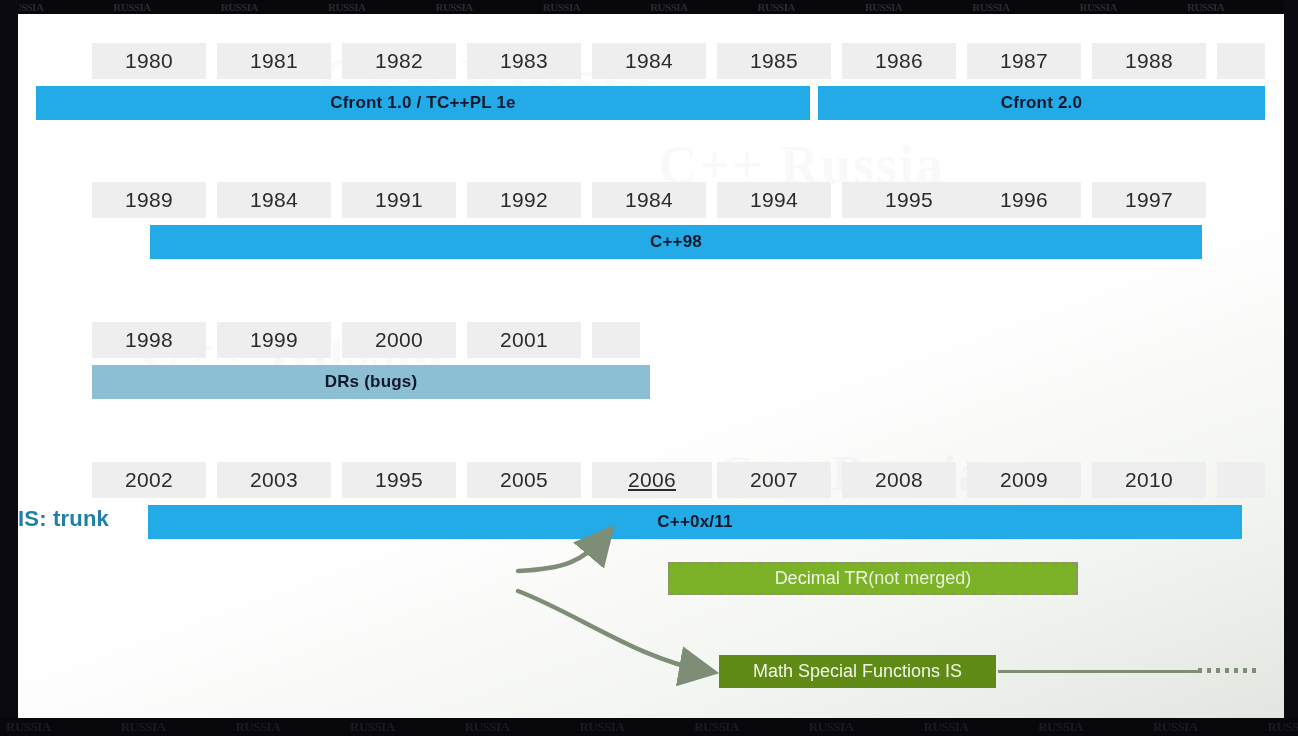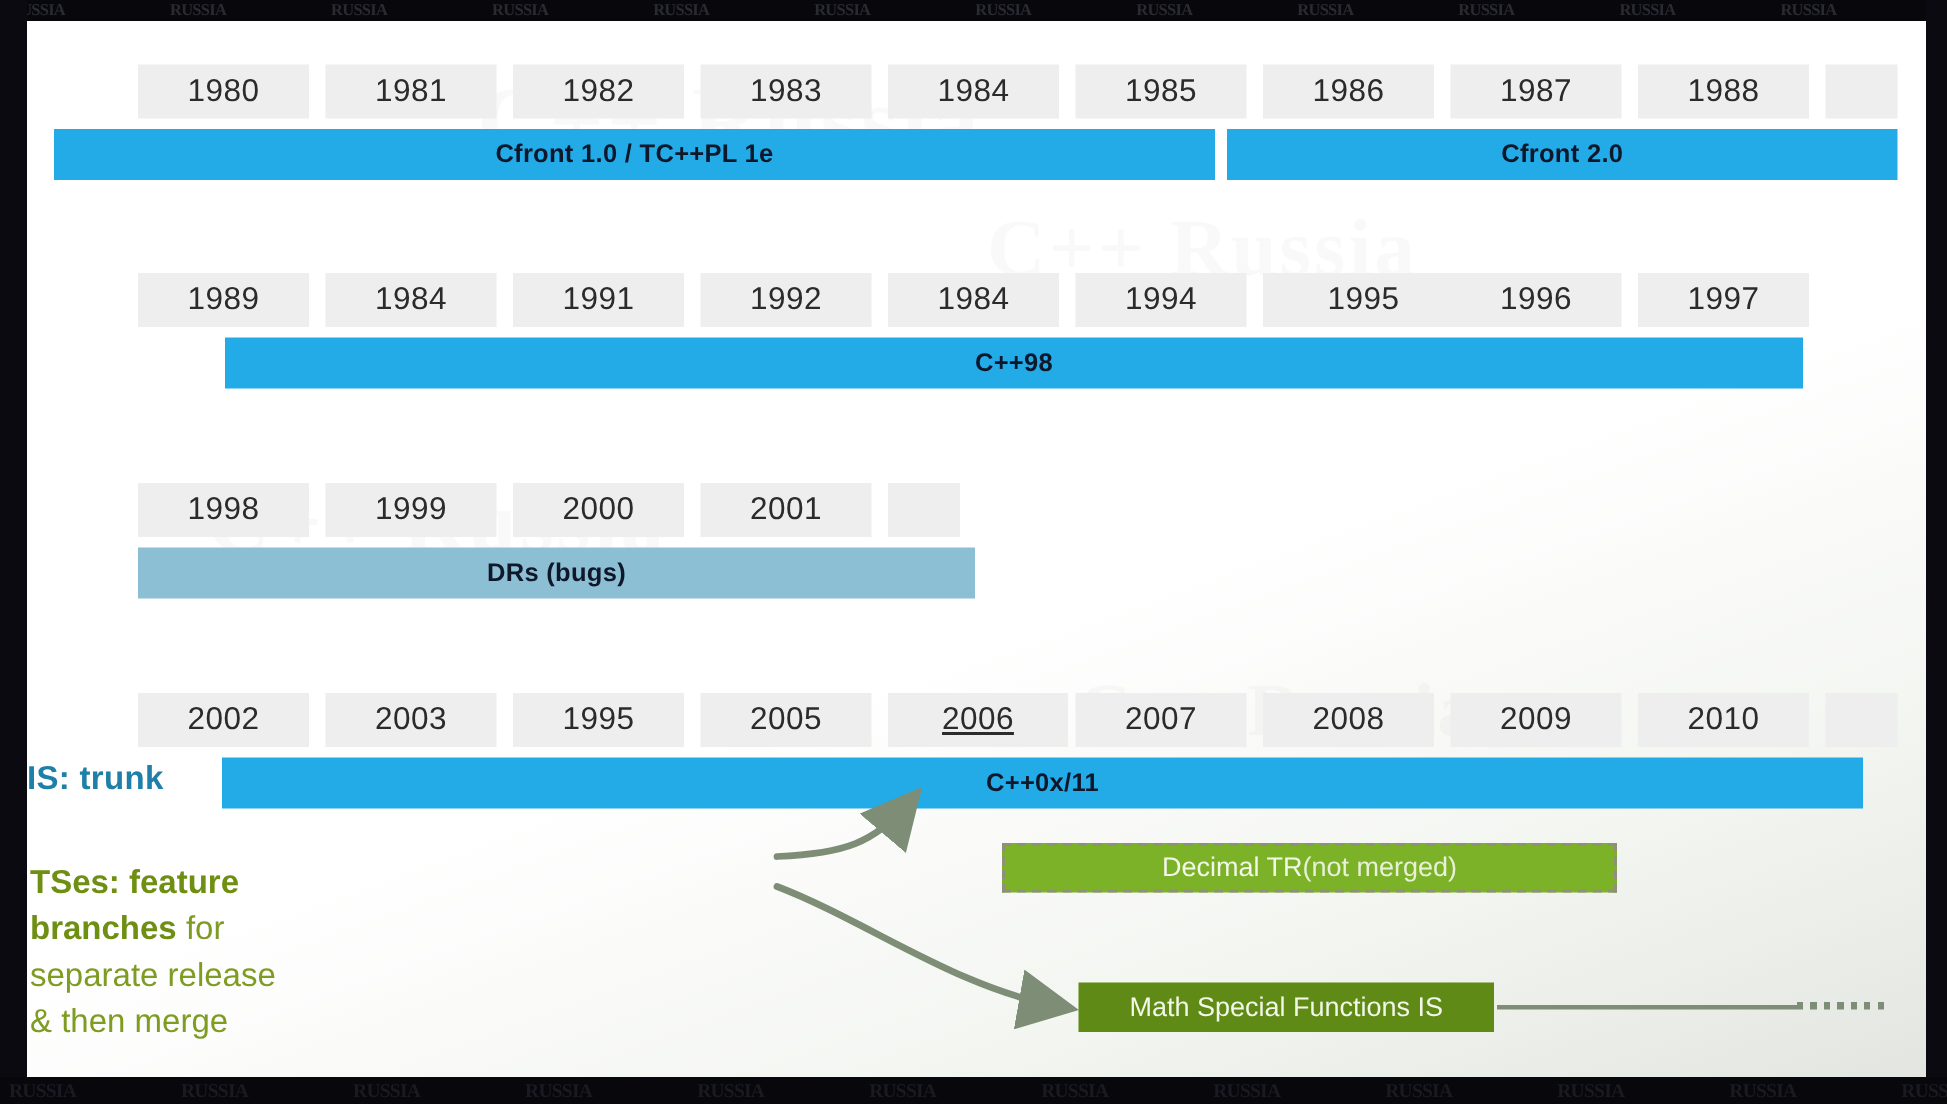--- a/index.html
+++ b/index.html
@@ -262,26 +262,20 @@
       <div class="yearcell" style="left:824px;top:448px;width:114px;">2008</div>
       <div class="yearcell" style="left:949px;top:448px;width:114px;">2009</div>
       <div class="yearcell" style="left:1074px;top:448px;width:114px;">2010</div>
       <div class="yearcell" style="left:1199px;top:448px;width:48px;"></div>
 
       <div class="trunk-label" style="left:0px;top:492px;">IS: trunk</div>
 
       <div class="bar blue" style="left:130px;top:491px;width:1094px;">C++0x/11</div>
     </div>
 
-    <div class="ts-note" style="left:2px;top:558px;">
-      <b>TSes: feature</b><br>
-      <b>branches</b><span> for</span><br>
-      <span>separate release</span><br>
-      <span>&amp; then merge</span>
-    </div>
 
 
     <div class="tsbox bright" style="left:650px;top:548px;width:410px;">
       <span>Decimal TR </span>
       <span class="dim">(not merged)</span>
     </div>
 
 
     <div class="tsbox olive" style="left:701px;top:641px;width:277px;">Math Special Functions IS</div>
 

